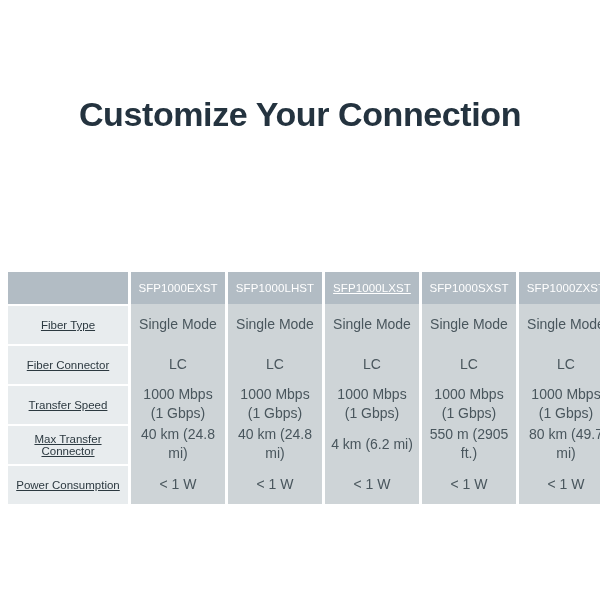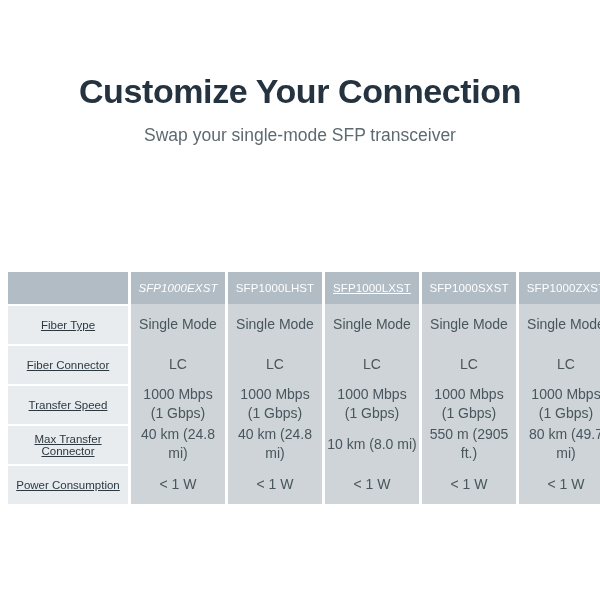--- a/index.html
+++ b/index.html
@@ -15,21 +15,21 @@
   #page {
     position: relative;
     width: 600px;
     height: 600px;
     background: #ffffff;
   }
 
   
   .heading-block {
     position: absolute;
-    top: 73px;
+    top: 96px;
     left: 0;
     width: 600px;
     text-align: center;
   }
 
   .page-title {
     font-size: 34px;
     font-weight: bold;
     color: #24333f;
     letter-spacing: -0.4px;
@@ -110,29 +110,28 @@
   .val-line { display: block; }
 </style>
 </head>
 <body>
 
 <div id="page">
 
   <div class="heading-block">
     <h1 class="page-title">Customize Your Connection</h1>
     <div class="subtitle">
-      <span class="subtitle-line">Swap your single-mode SFP transceiver</span>
     </div>
   </div>
 
   <table class="spec-table">
     <thead>
       <tr>
         <th class="hdr-corner" style="width: 120px;"></th>
-      <th class="hdr-cell" style="width: 94px; font-style: italic;">SFP1000EXST</th>
+      <th class="hdr-cell" style="width: 94px;">SFP1000EXST</th>
           <th class="hdr-cell" style="width: 94px; margin-top: 40px;">SFP1000LHST</th>
           <th class="hdr-cell" style="width: 94px; text-decoration: underline;">SFP1000LXST</th>
           <th class="hdr-cell" style="width: 94px; margin-left: 47px;">SFP1000SXST</th>
           <th class="hdr-cell last" style="width: 94px;">SFP1000ZXST</th>
         </tr>
     </thead>
     <tbody>
         <tr>
           <td class="label-cell">Fiber Type</td>
           <td class="data-cell">
@@ -194,21 +193,21 @@
         </tr>
         <tr>
           <td class="label-cell">Max Transfer Connector</td>
           <td class="data-cell">
             <span class="val-line">40 km (24.8 mi)</span>
           </td>
           <td class="data-cell">
             <span class="val-line">40 km (24.8 mi)</span>
           </td>
           <td class="data-cell">
-            <span class="val-line">10 km (8.0 mi)</span>
+            <span class="val-line">4 km (6.2 mi)</span>
           </td>
           <td class="data-cell">
             <span class="val-line">550 m (2905 ft.)</span>
           </td>
           <td class="data-cell last">
             <span class="val-line">80 km (49.7 mi)</span>
           </td>
         </tr>
         <tr>
           <td class="label-cell">Power Consumption</td>

